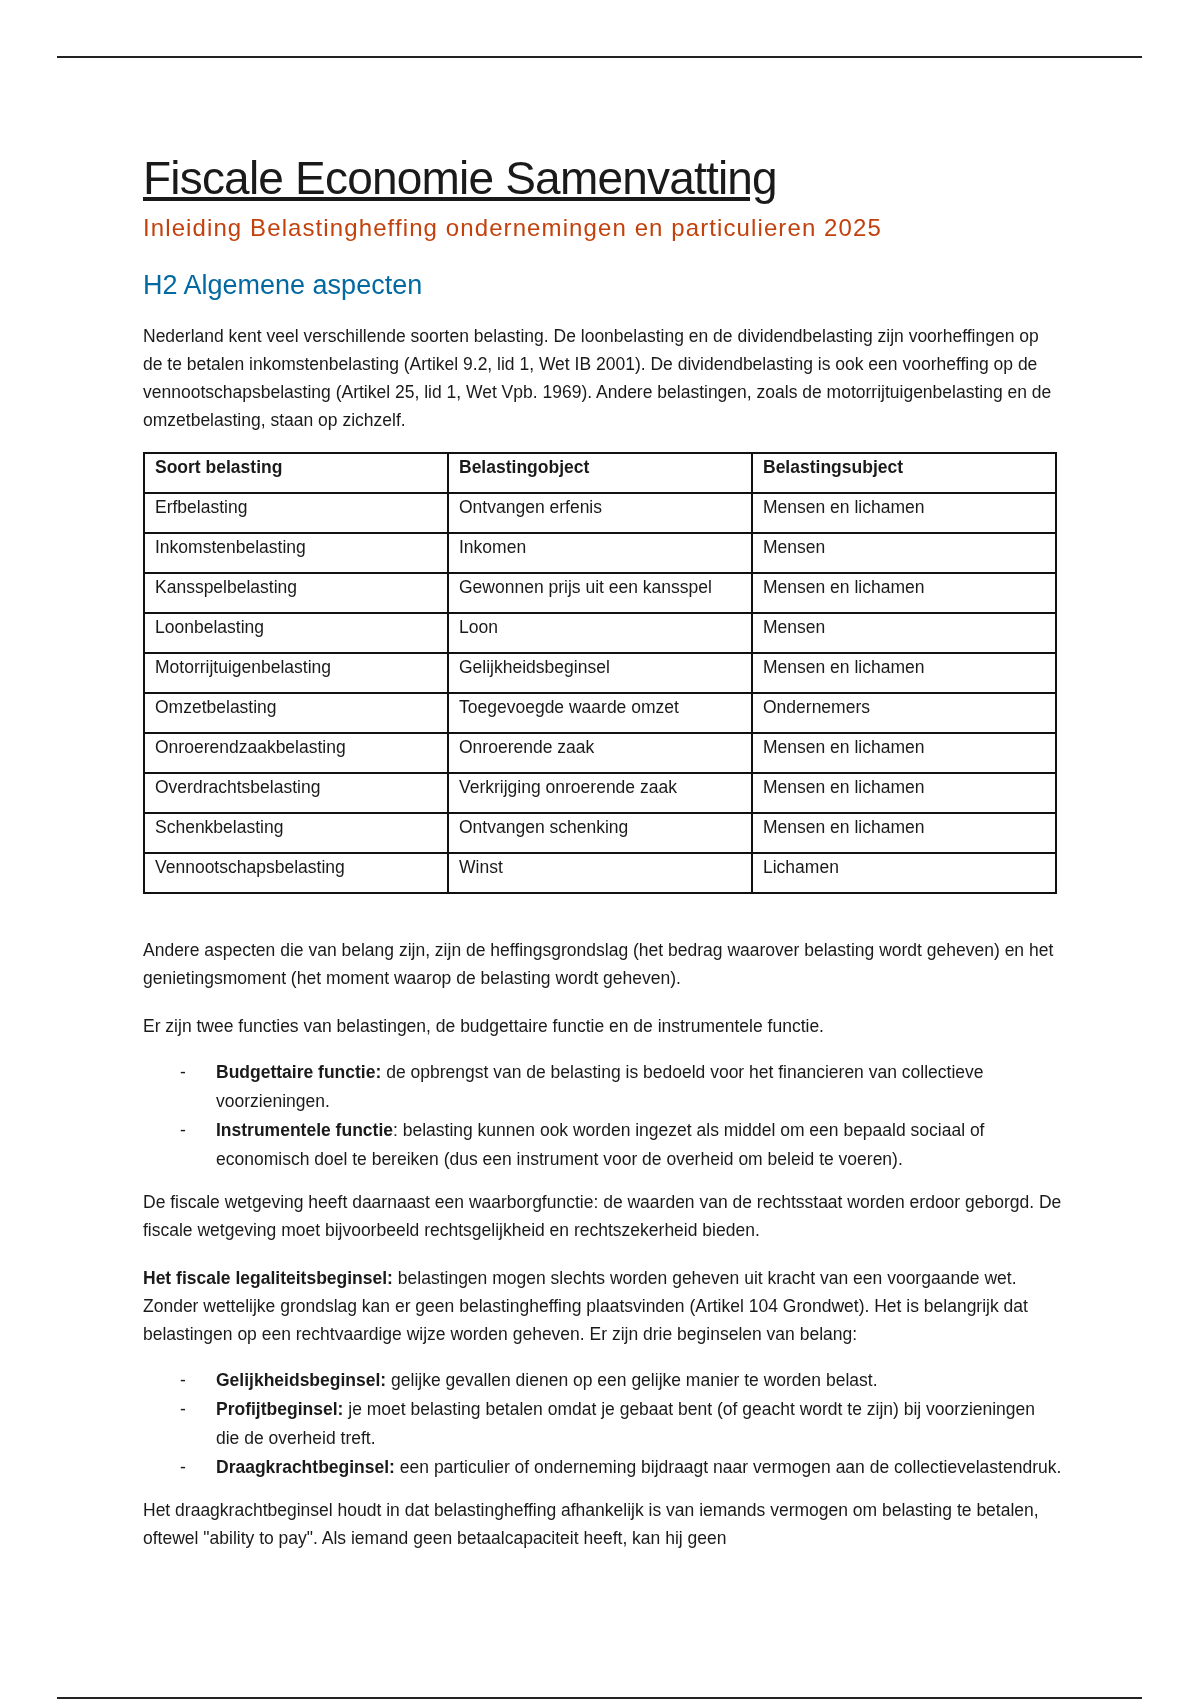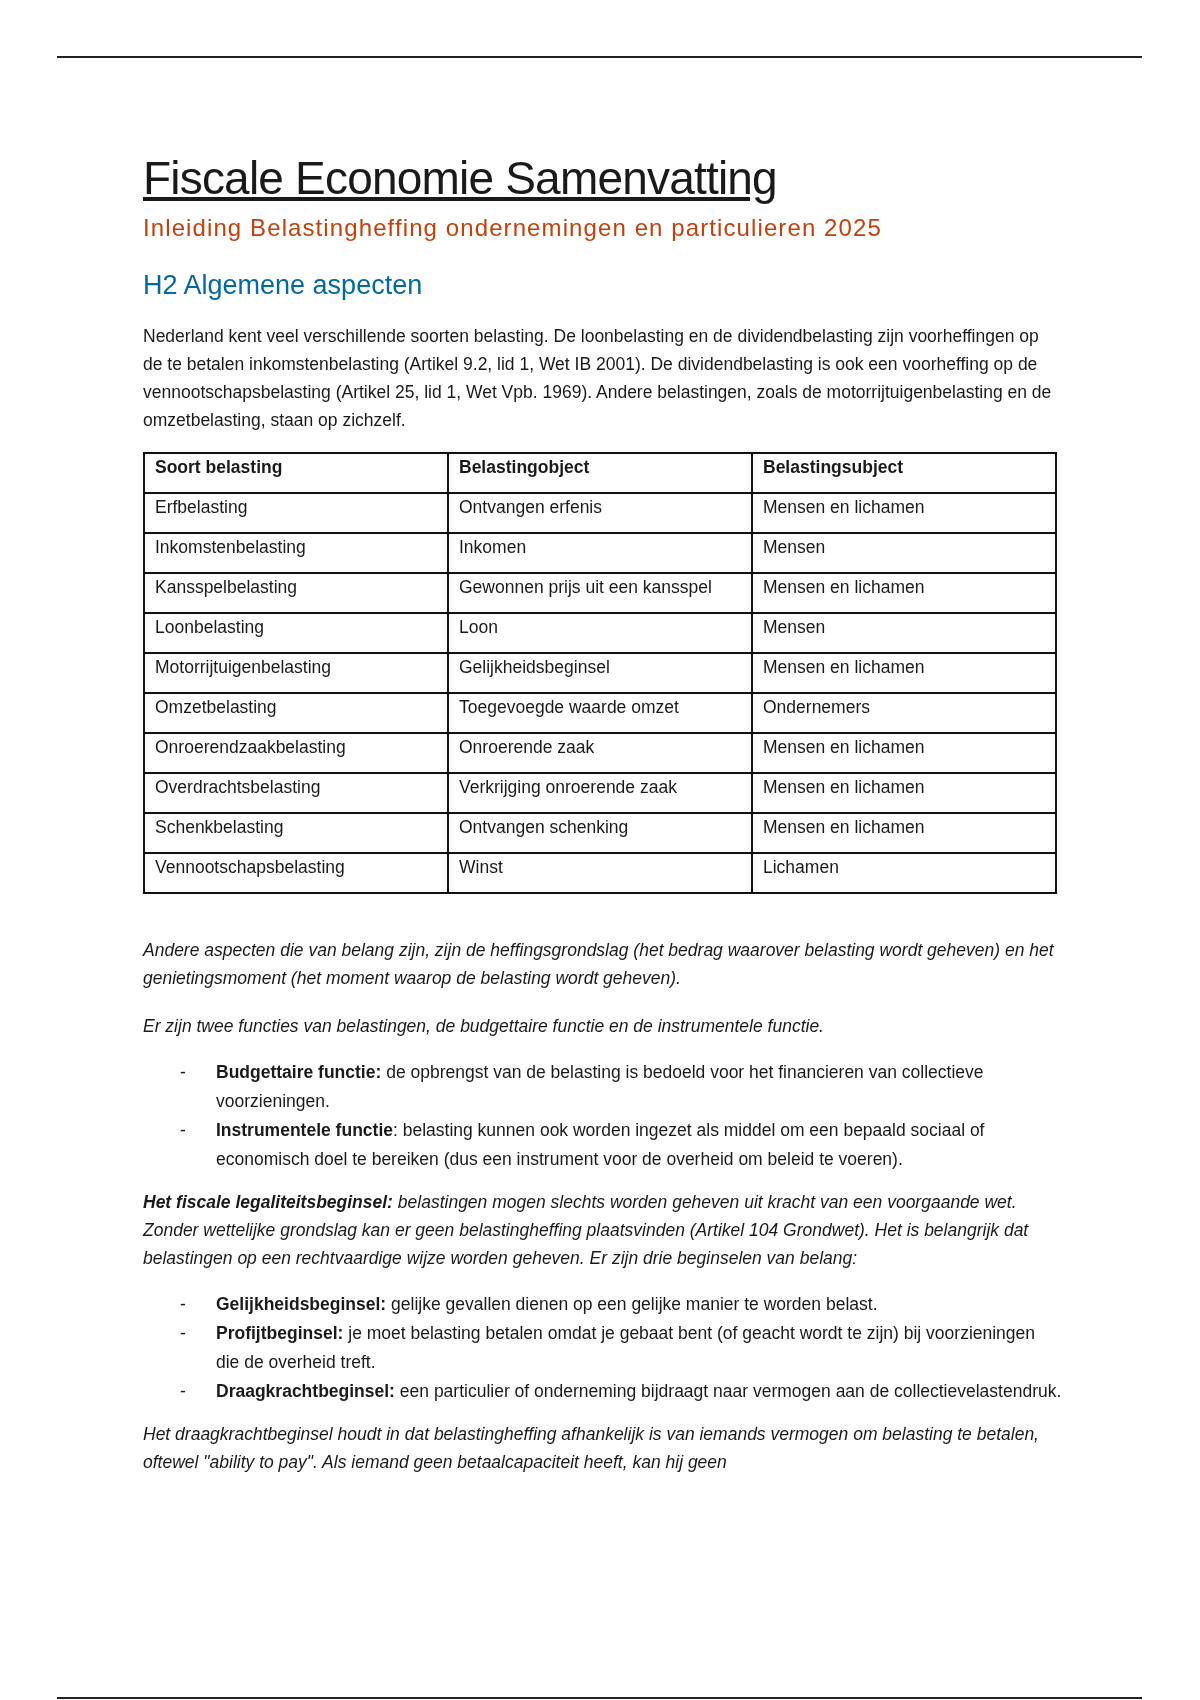--- a/index.html
+++ b/index.html
@@ -70,21 +70,21 @@
     table.taxes th, table.taxes td {
       border: 2px solid #111;
       padding: 1px 10px 12px 10px;
       text-align: left;
       vertical-align: top;
       line-height: 25px;
       width: 33.33%;
     }
     table.taxes th { font-weight: 700; }
 
-    .para { margin-top: 20px; font-style: italic; }
+    .para { margin-top: 20px; }
     .para.first { margin-top: 42px; }
 
     ul.dash {
       list-style: none;
       margin: 18px 0 0 0;
       padding: 0;
     }
     ul.dash li {
       position: relative;
       padding-left: 73px;
@@ -179,20 +179,21 @@
     <li>
       <span class="dash-mark">-</span>
       <b>Budgettaire functie:</b><span> de opbrengst van de belasting is bedoeld voor het financieren van collectieve voorzieningen.</span>
     </li>
     <li>
       <span class="dash-mark">-</span>
       <b>Instrumentele functie</b><span>: belasting kunnen ook worden ingezet als middel om een bepaald sociaal of economisch doel te bereiken (dus een instrument voor de overheid om beleid te voeren).</span>
     </li>
   </ul>
 
+  <p class="para">De fiscale wetgeving heeft daarnaast een waarborgfunctie: de waarden van de rechtsstaat worden erdoor geborgd. De fiscale wetgeving moet bijvoorbeeld rechtsgelijkheid en rechtszekerheid bieden.</p>
 
   <p class="para"><b>Het fiscale legaliteitsbeginsel:</b><span> belastingen mogen slechts worden geheven uit kracht van een voorgaande wet. Zonder wettelijke grondslag kan er geen belastingheffing plaatsvinden (Artikel 104 Grondwet). Het is belangrijk dat belastingen op een rechtvaardige wijze worden geheven. Er zijn drie beginselen van belang:</span></p>
 
   <ul class="dash">
     <li>
       <span class="dash-mark">-</span>
       <b>Gelijkheidsbeginsel:</b><span> gelijke gevallen dienen op een gelijke manier te worden belast.</span>
     </li>
     <li>
       <span class="dash-mark">-</span>

